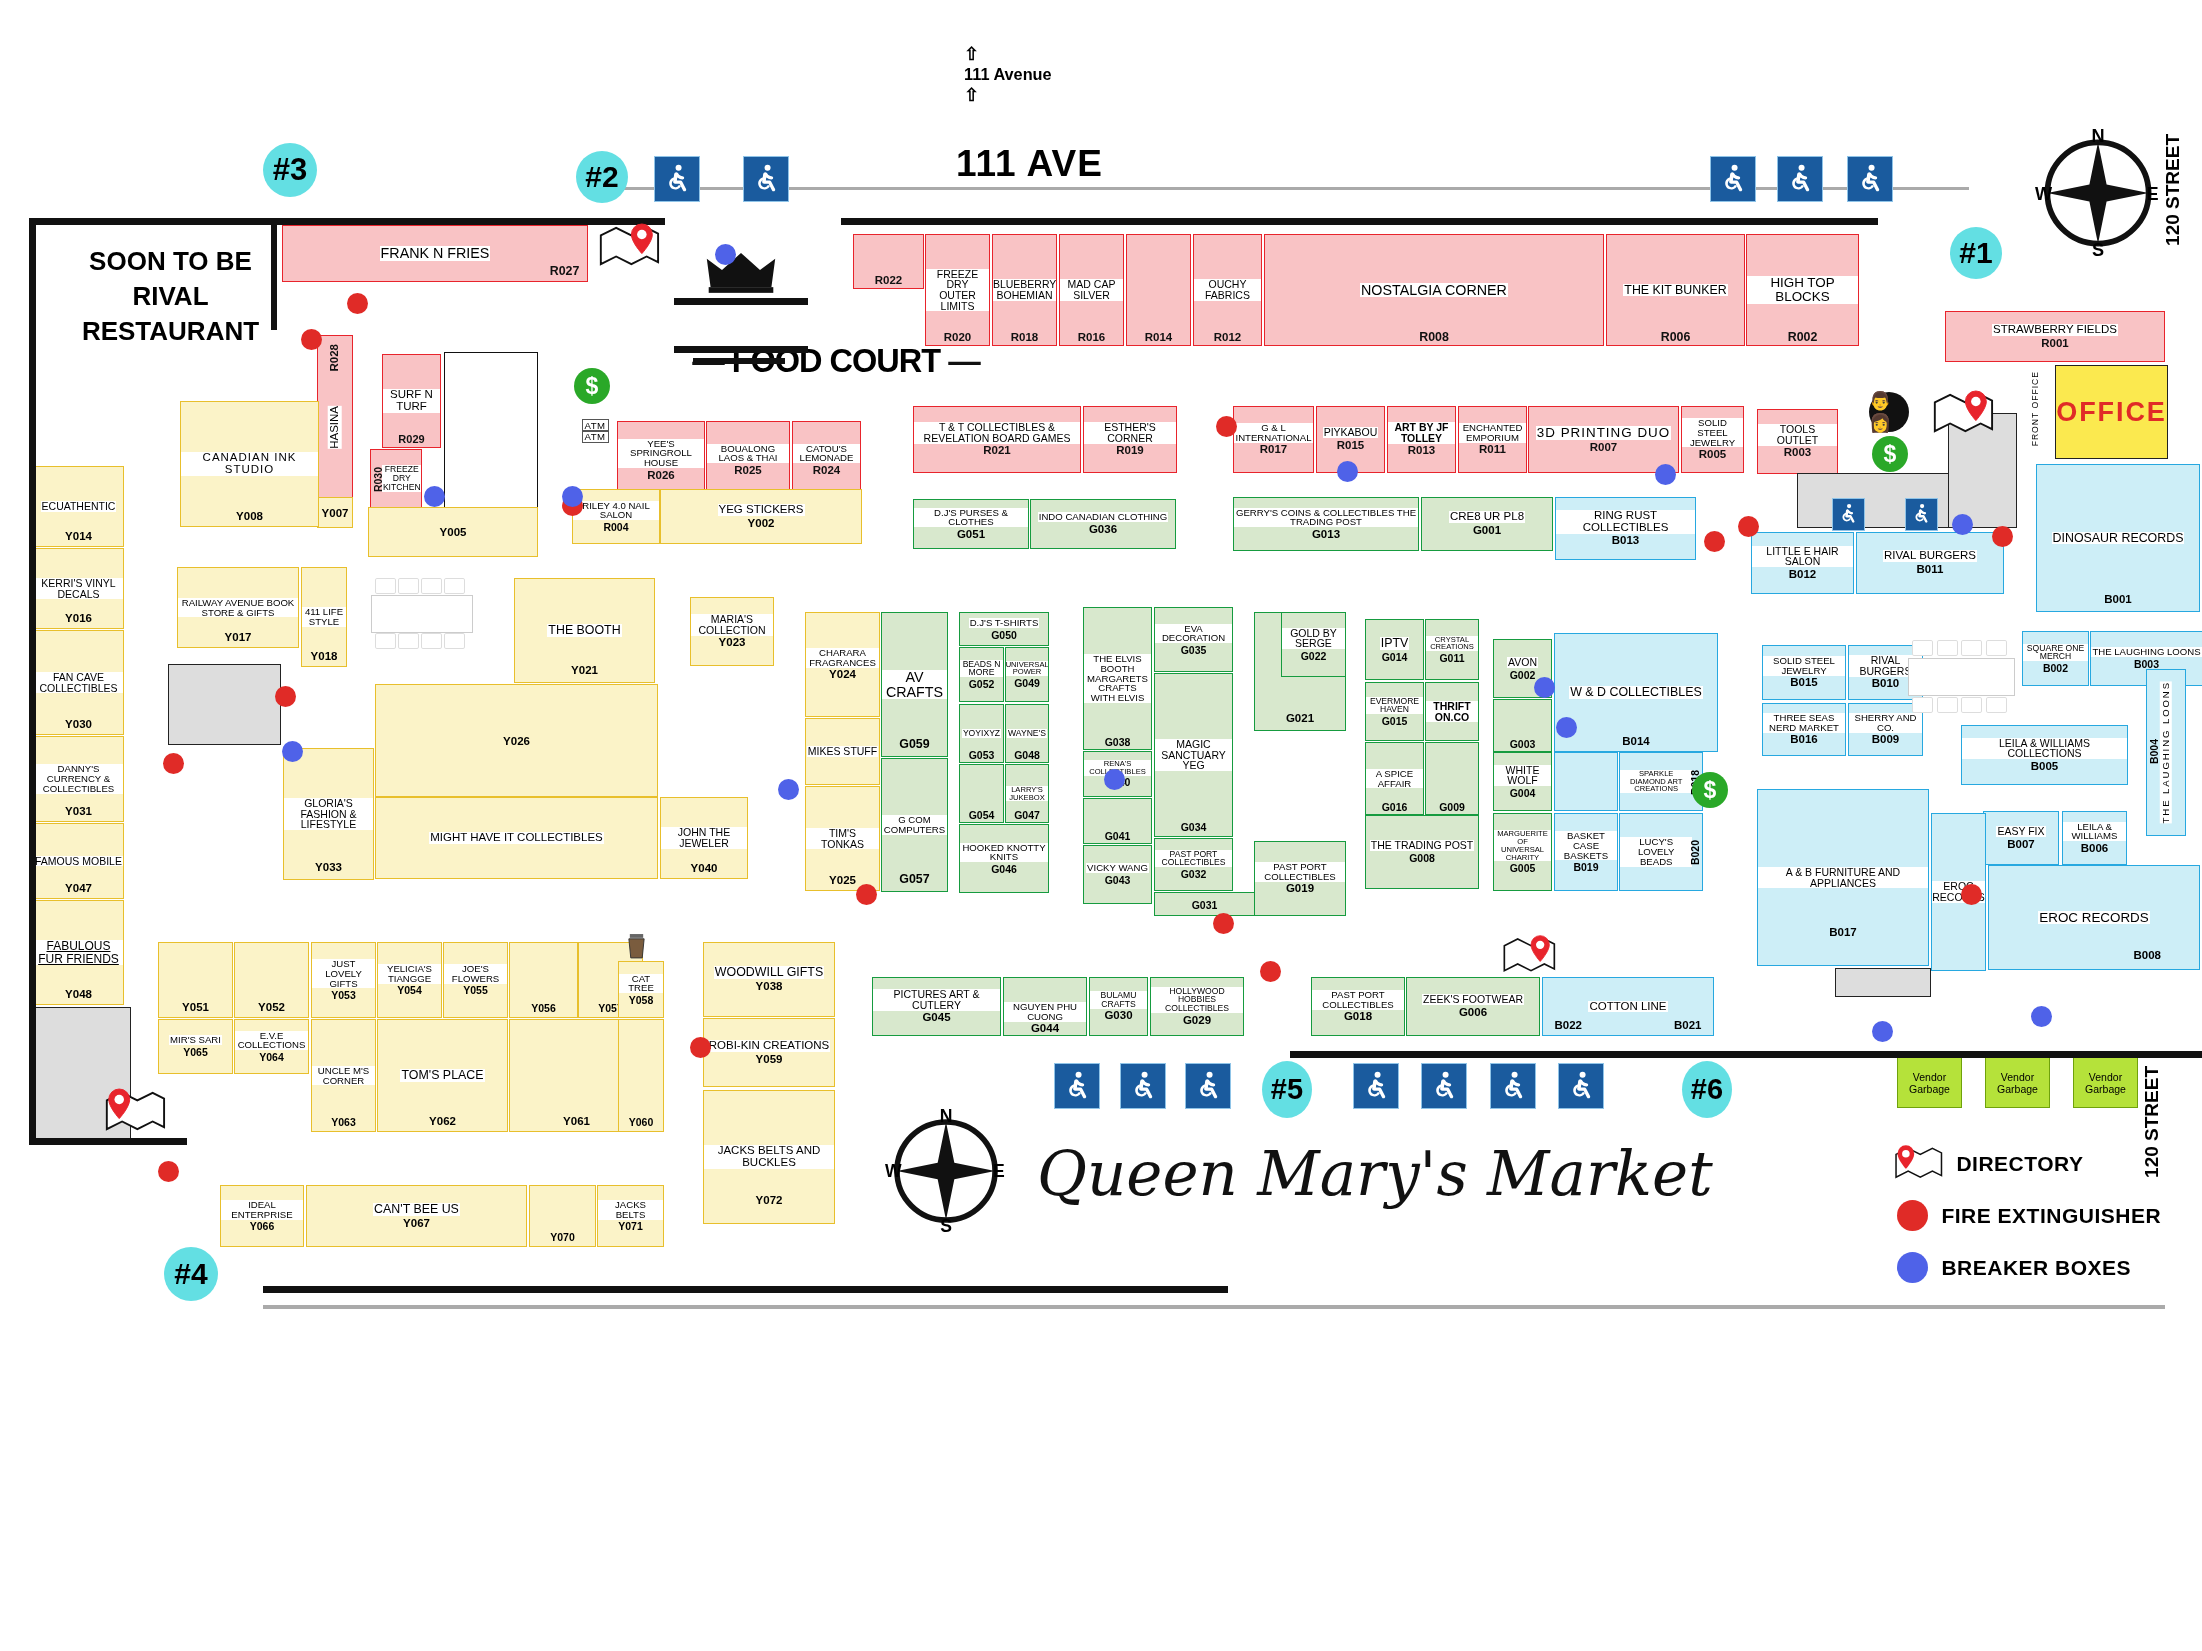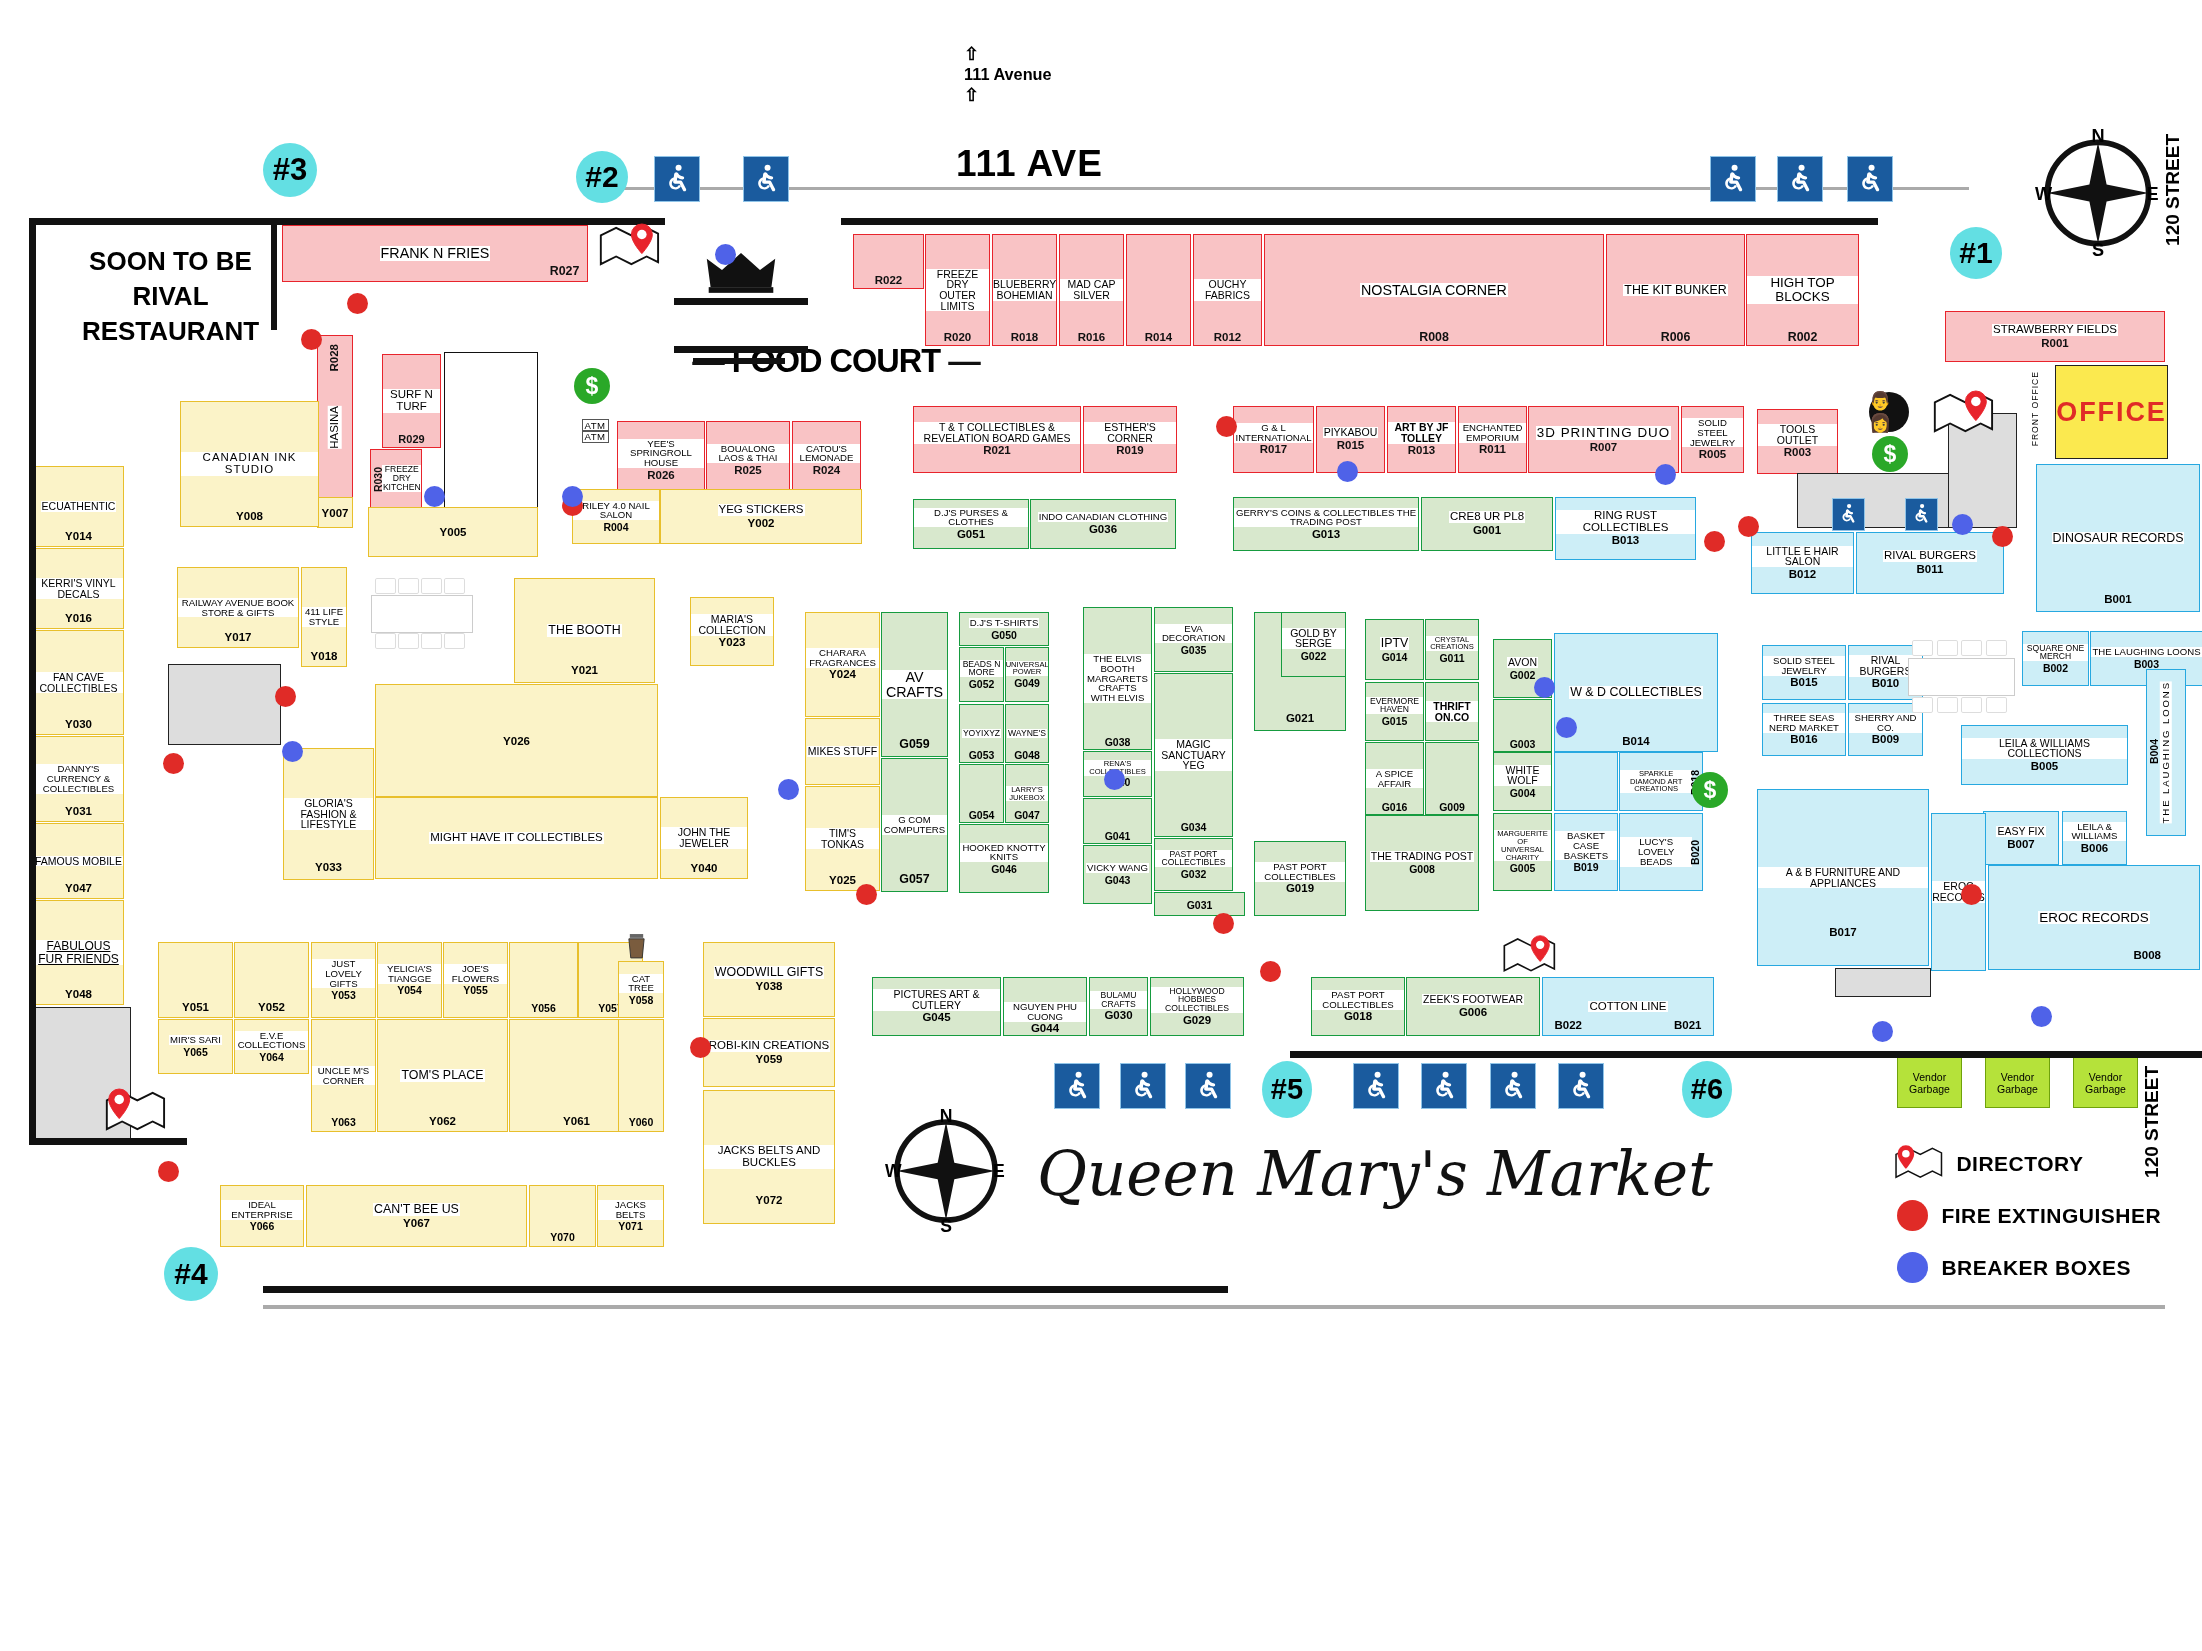--- a/index.html
+++ b/index.html
@@ -699,21 +699,21 @@
     <span class="nm" style="font-size:10.5px;">MAGIC
 SANCTUARY
 YEG</span>
     <span class="id" style="font-size:10.5px;position:absolute;bottom:3.8px;">G034</span>
   </div>
   <div class="unit green" style="left:1154px;top:838px;width:79px;height:53px;">
     <span class="nm" style="font-size:8.6px;">PAST PORT
 COLLECTIBLES</span>
     <span class="id" style="font-size:10.5px;">G032</span>
   </div>
-  <div class="unit green" style="left:1154px;top:892px;width:91px;height:24px;">
+  <div class="unit green" style="left:1154px;top:892px;width:101px;height:24px;">
     <span class="id" style="font-size:10.5px;">G031</span>
   </div>
 
   <div class="unit green" style="left:1254px;top:612px;width:92px;height:119px;">
     <span class="id" style="font-size:11.5px;position:absolute;bottom:5.7px;">G021</span>
   </div>
   <div class="unit green" style="left:1281px;top:612px;width:65px;height:65px;">
     <span class="nm" style="font-size:10.5px;">GOLD
 BY
 SERGE</span>
@@ -745,21 +745,21 @@
   </div>
   <div class="unit green" style="left:1365px;top:742px;width: 59px;height:73px;">
     <span class="nm" style="font-size:9.6px;">A
 SPICE
 AFFAIR</span>
     <span class="id" style="font-size:10.5px;position:absolute;bottom:1.9px;">G016</span>
   </div>
   <div class="unit green" style="left:1425px;top:742px;width:54px;height:73px;">
     <span class="id" style="font-size:10.5px;position:absolute;bottom:1.9px;">G009</span>
   </div>
-  <div class="unit green" style="left:1365px;top:815px;width:114px;height:96px;">
+  <div class="unit green" style="left:1365px;top:815px;width:114px;height:74px;">
     <span class="nm" style="font-size:10.5px;">THE
 TRADING
 POST</span>
     <span class="id" style="font-size:10.5px;">G008</span>
   </div>
 
   <div class="unit green" style="left:1493px;top:639px;width:59px;height:59px;">
     <span class="nm" style="font-size:10.5px;">AVON</span>
     <span class="id" style="font-size:10.5px;">G002</span>
   </div>

